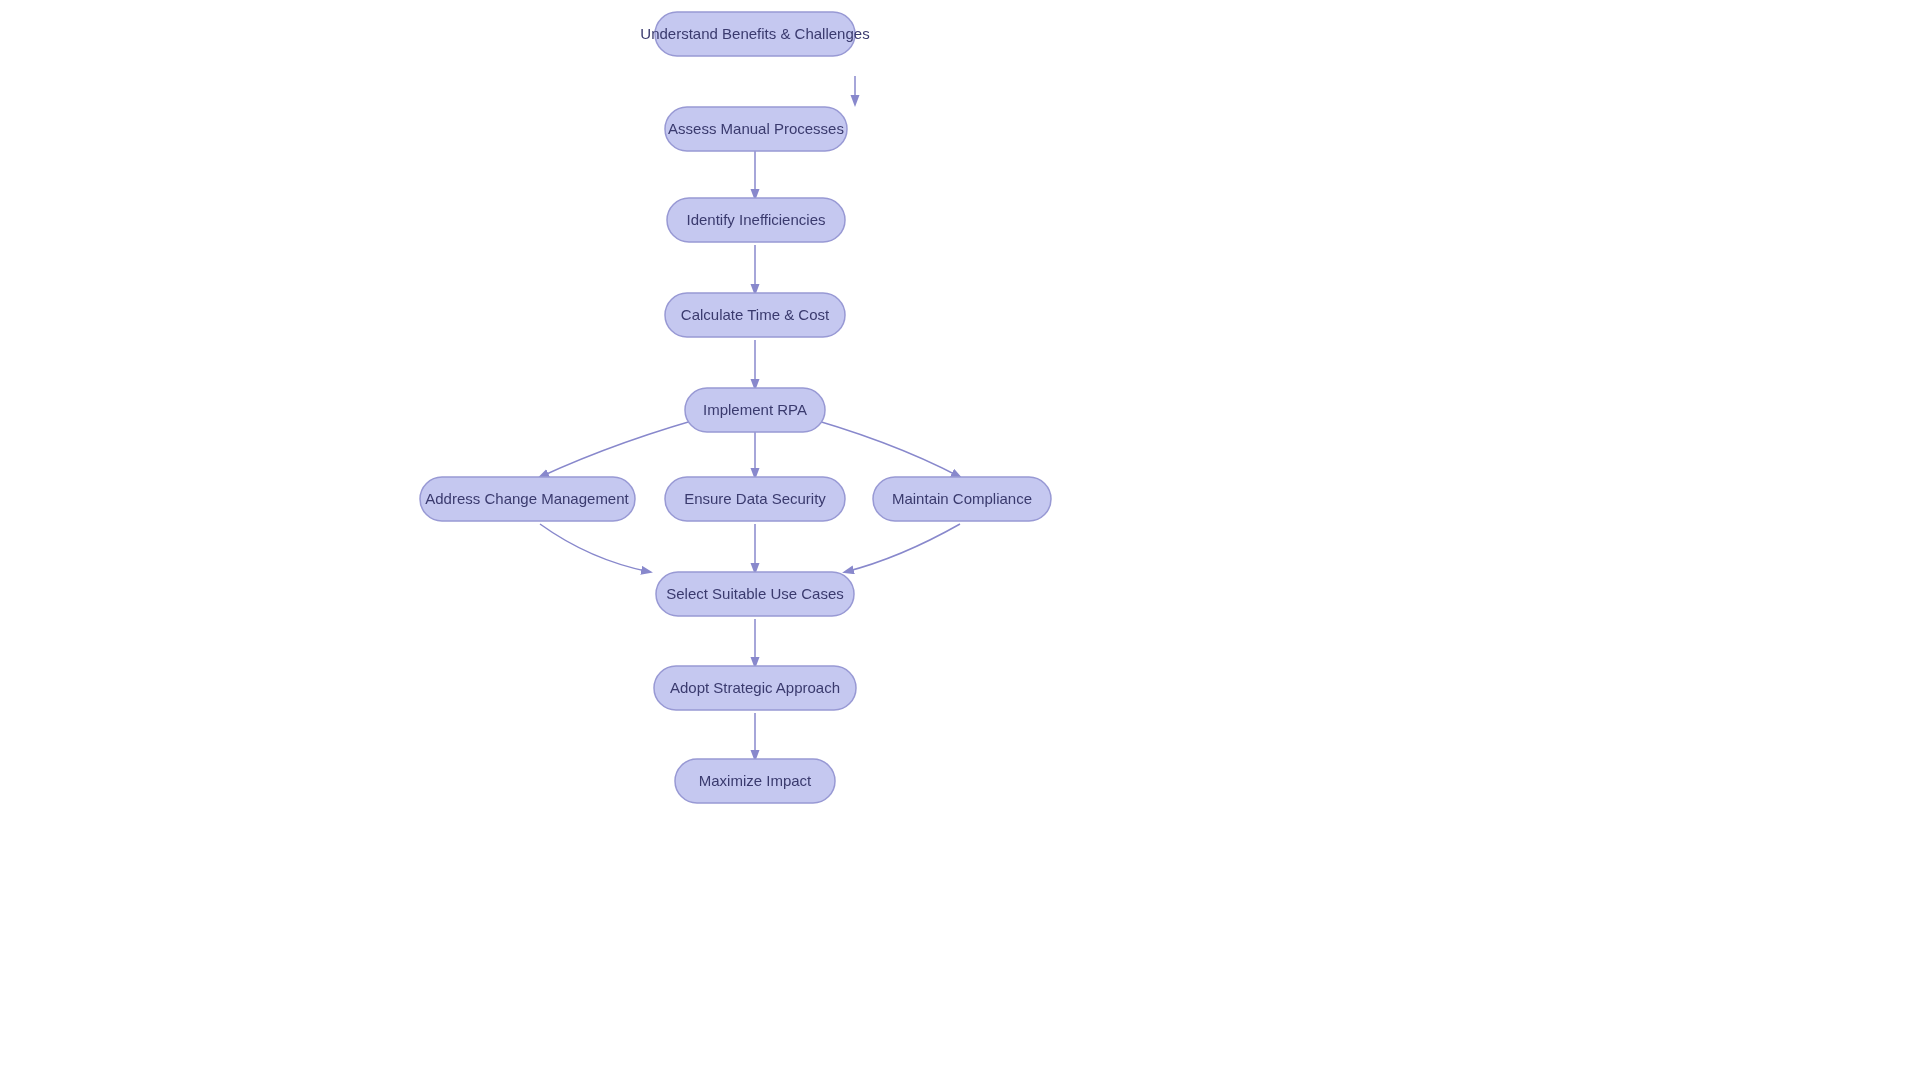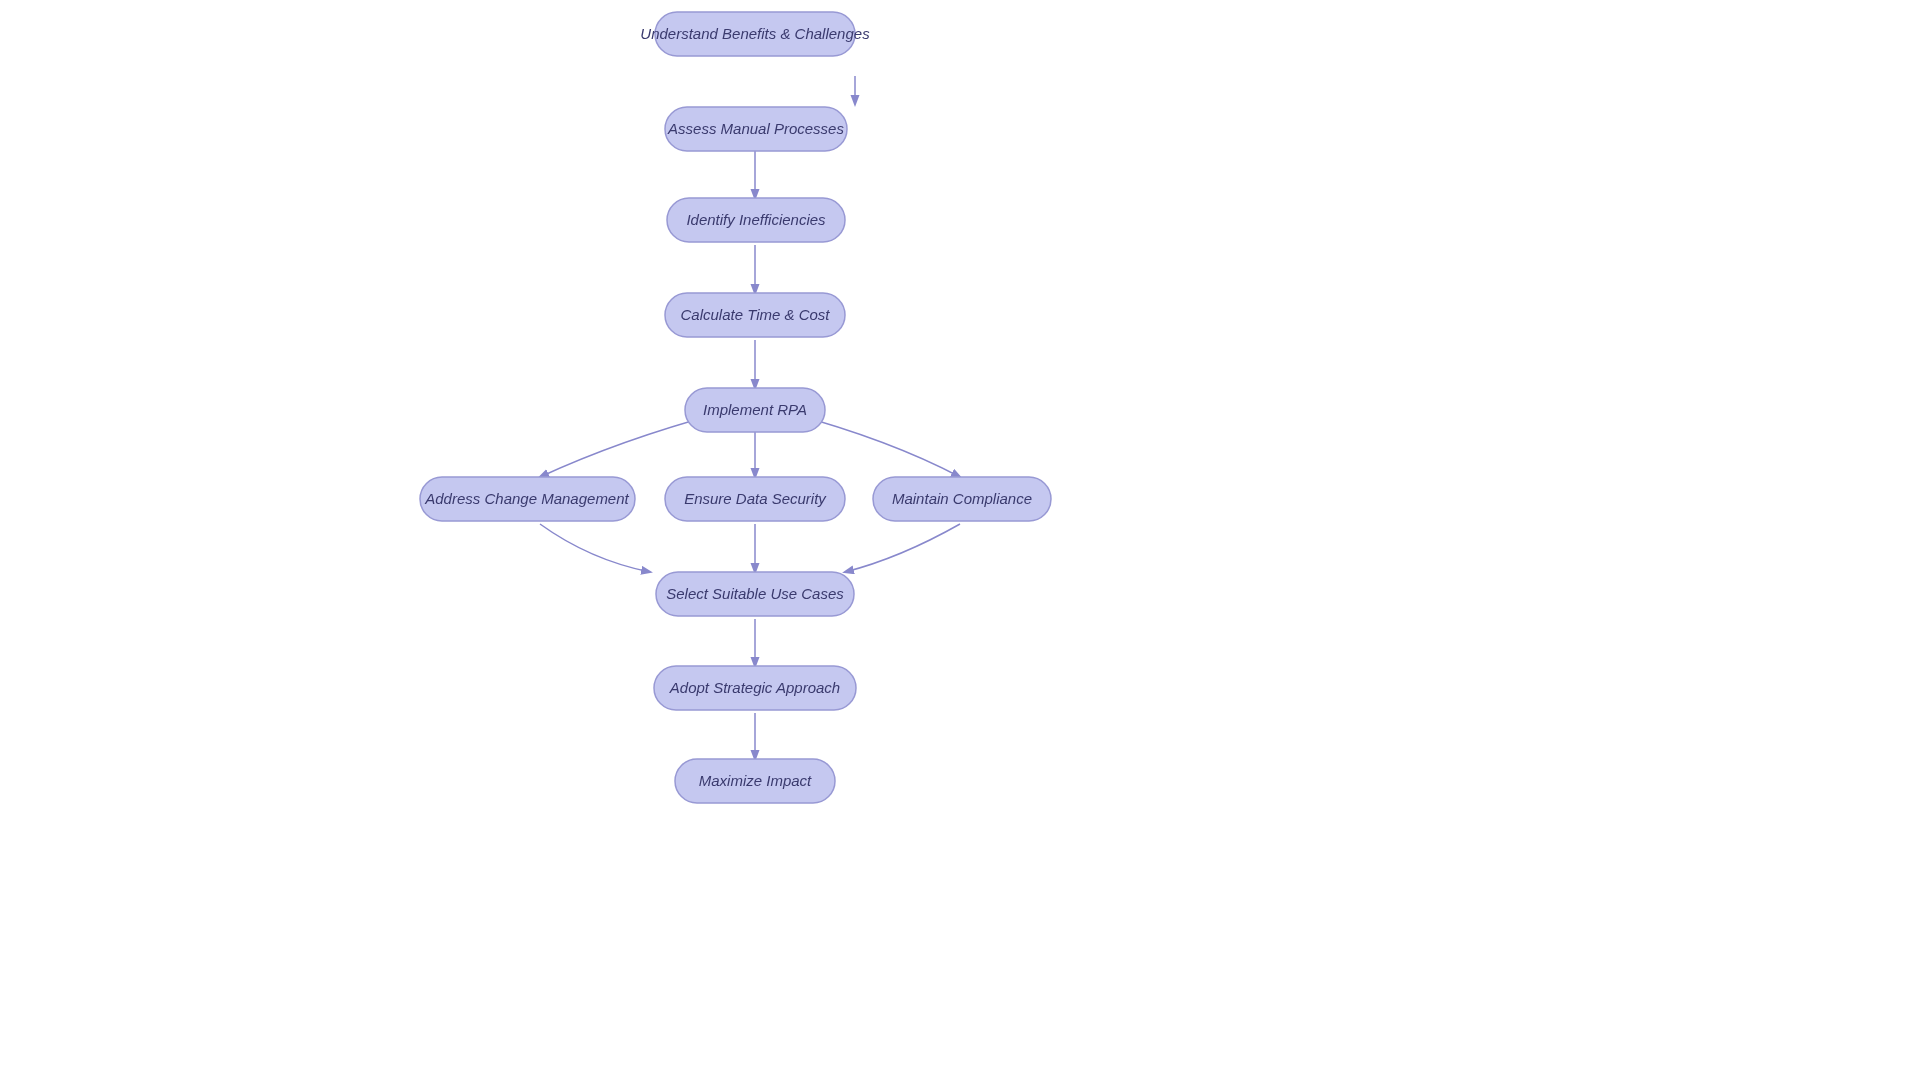--- a/index.html
+++ b/index.html
@@ -9,21 +9,20 @@
       background: #ffffff;
       font-family: 'Segoe UI', Arial, sans-serif;
       overflow: hidden;
       position: relative;
     }
     .diagram-container {
       position: absolute;
       top: 0; left: 0;
       width: 1920px;
       height: 1080px;
-      font-style: italic;
     }
     svg {
       width: 1920px;
       height: 1080px;
     }
     .node-text {
       fill: #3a3a6e;
       font-size: 15px;
       font-family: 'Segoe UI', Arial, sans-serif;
       text-anchor: middle;

